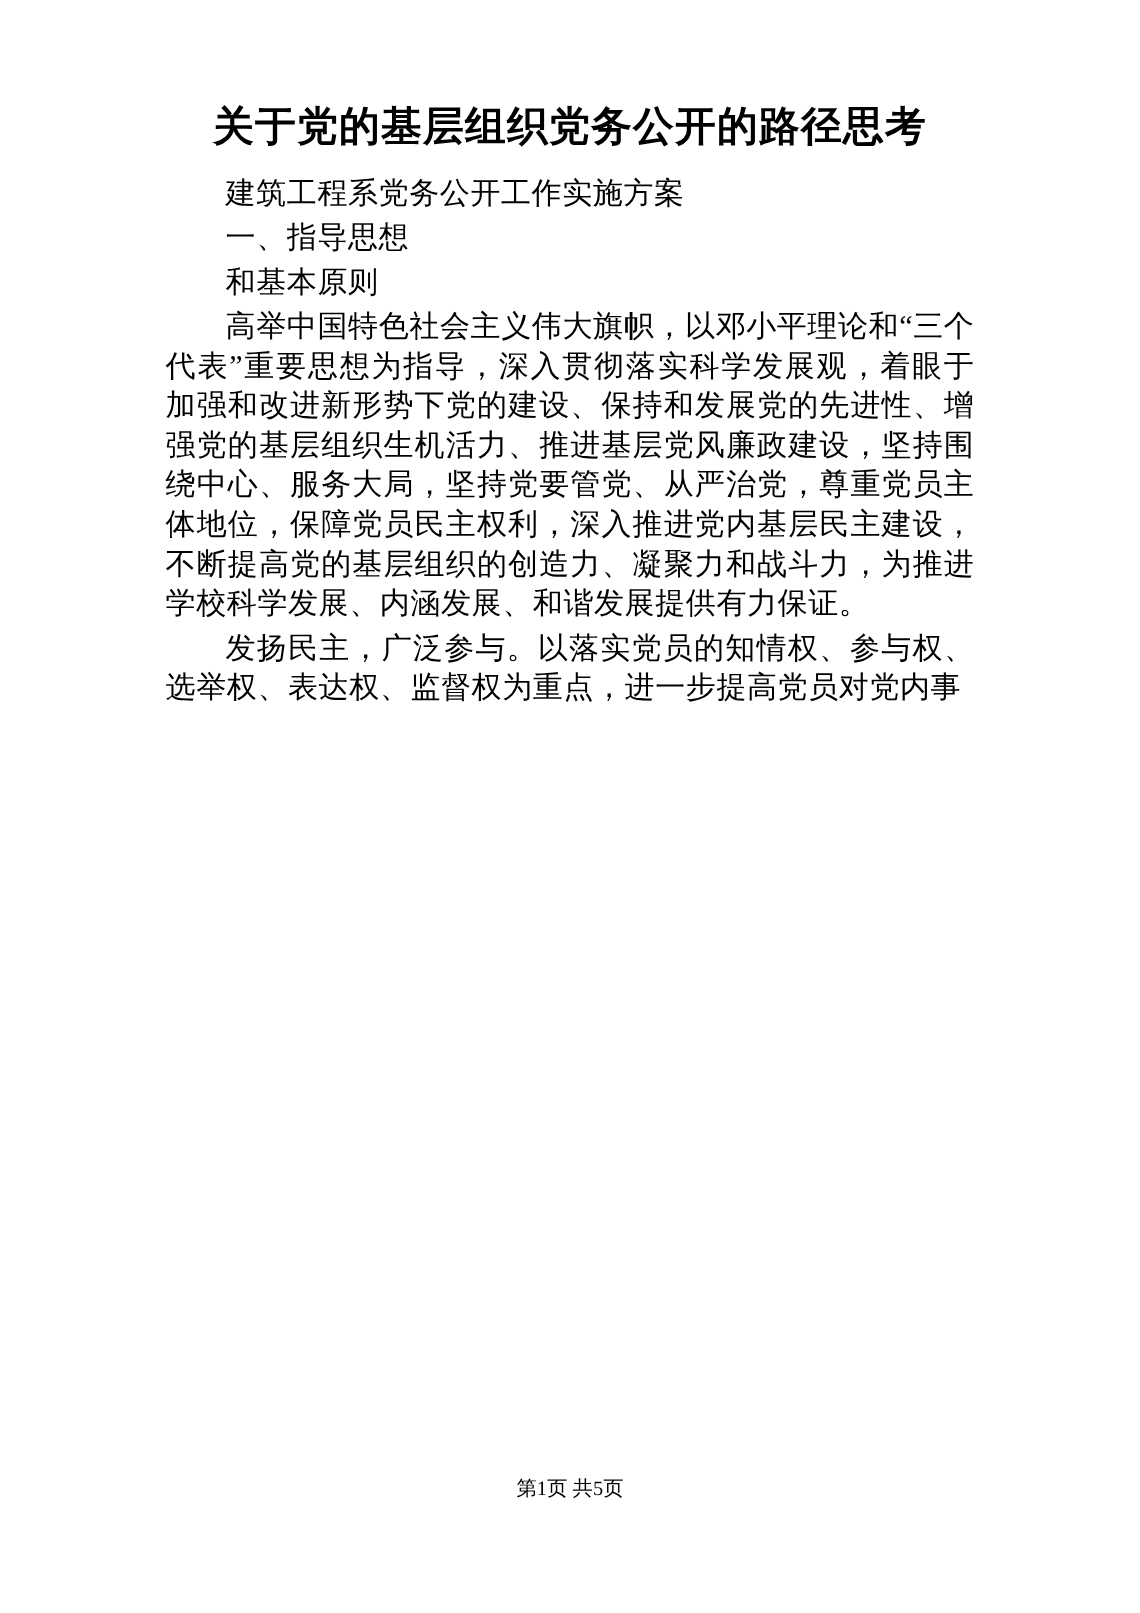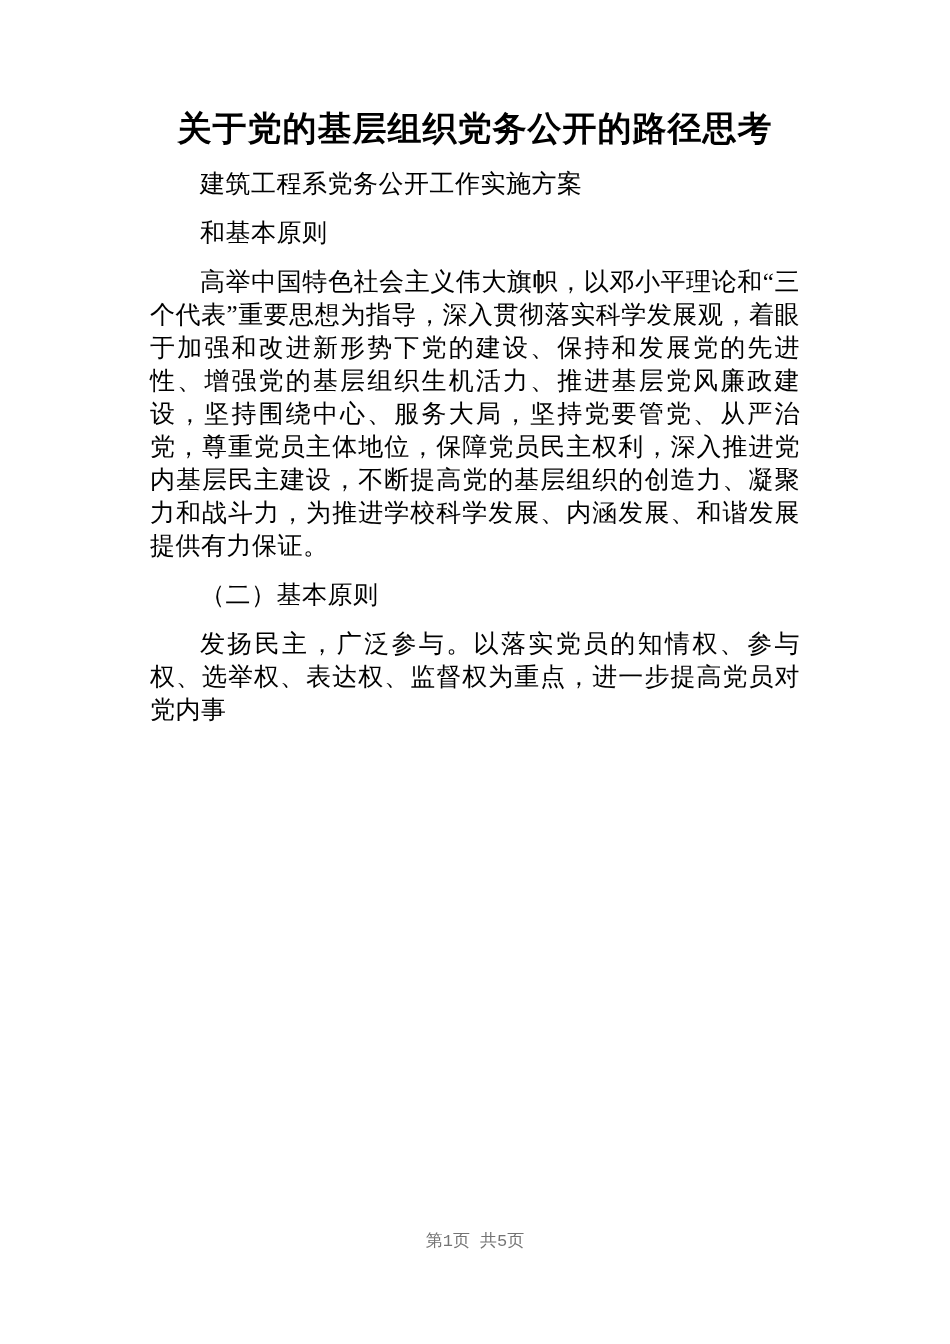--- a/index.html
+++ b/index.html
@@ -16,57 +16,57 @@
     color: #000000;
   }
   .page {
     position: absolute;
     top: 0;
     left: 0;
     width: 950px;
     height: 1344px;
     background: #ffffff;
     box-sizing: border-box;
-    padding: 108px 134px 0 134px;
+    padding: 86px 134px 0 134px;
   }
   .doc-title {
     font-size: 34px;
     font-weight: bold;
     text-align: center;
     margin: 0 0 16px 0;
     line-height: 1.25;
     letter-spacing: 1px;
   }
   .doc-body p {
-    margin: 16px;
+    margin: 4px;
     font-size: 25px;
     line-height: 33px;
     text-indent: 2em;
     text-align: justify;
     text-justify: inter-character;
     word-break: break-all;
     letter-spacing: 0.5px;
   }
   .page-footer {
     position: absolute;
     left: 0;
     right: 0;
     bottom: 92px;
     text-align: center;
     font-size: 17px;
-    color: #737373;
-    font-family: Liberation Mono, monospace;
+    color: #000000;
+    font-family: Liberation Serif, serif;
   }
 </style>
 </head>
 <body>
 
 <div class="page">
   <h1 class="doc-title">关于党的基层组织党务公开的路径思考</h1>
   <div class="doc-body">
     <p>建筑工程系党务公开工作实施方案</p>
+    <p>一、指导思想</p>
     <p>和基本原则</p>
     <p>高举中国特色社会主义伟大旗帜，以邓小平理论和“三个代表”重要思想为指导，深入贯彻落实科学发展观，着眼于加强和改进新形势下党的建设、保持和发展党的先进性、增强党的基层组织生机活力、推进基层党风廉政建设，坚持围绕中心、服务大局，坚持党要管党、从严治党，尊重党员主体地位，保障党员民主权利，深入推进党内基层民主建设，不断提高党的基层组织的创造力、凝聚力和战斗力，为推进学校科学发展、内涵发展、和谐发展提供有力保证。</p>
-    <p>（二）基本原则</p>
     <p>发扬民主，广泛参与。以落实党员的知情权、参与权、选举权、表达权、监督权为重点，进一步提高党员对党内事</p>
   </div>
   <div class="page-footer">第1页 共5页</div>
 </div>
 
 </body></html>

